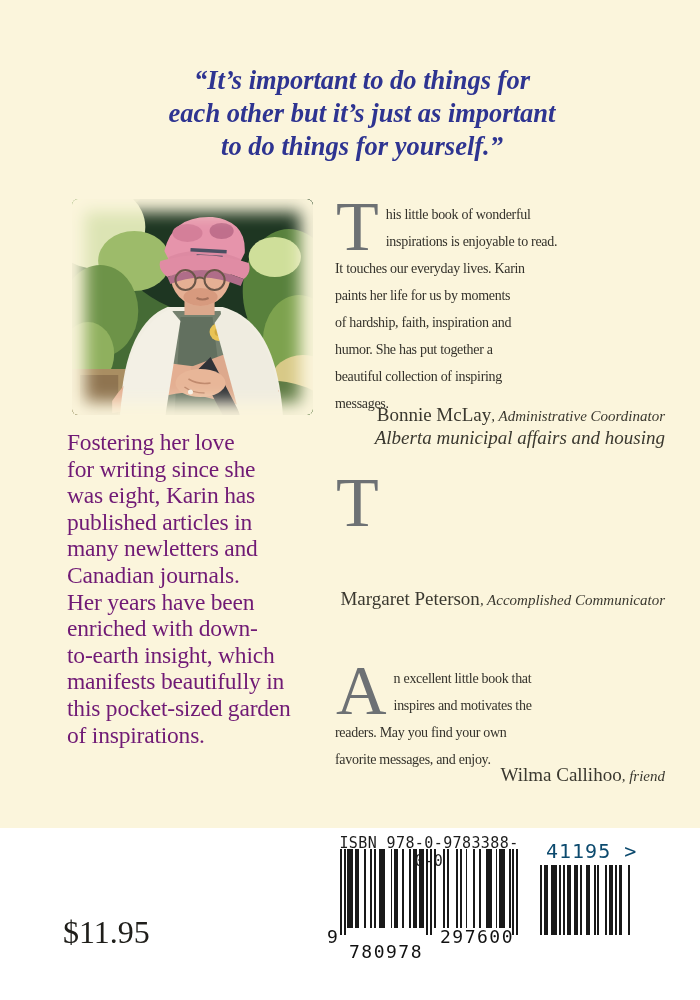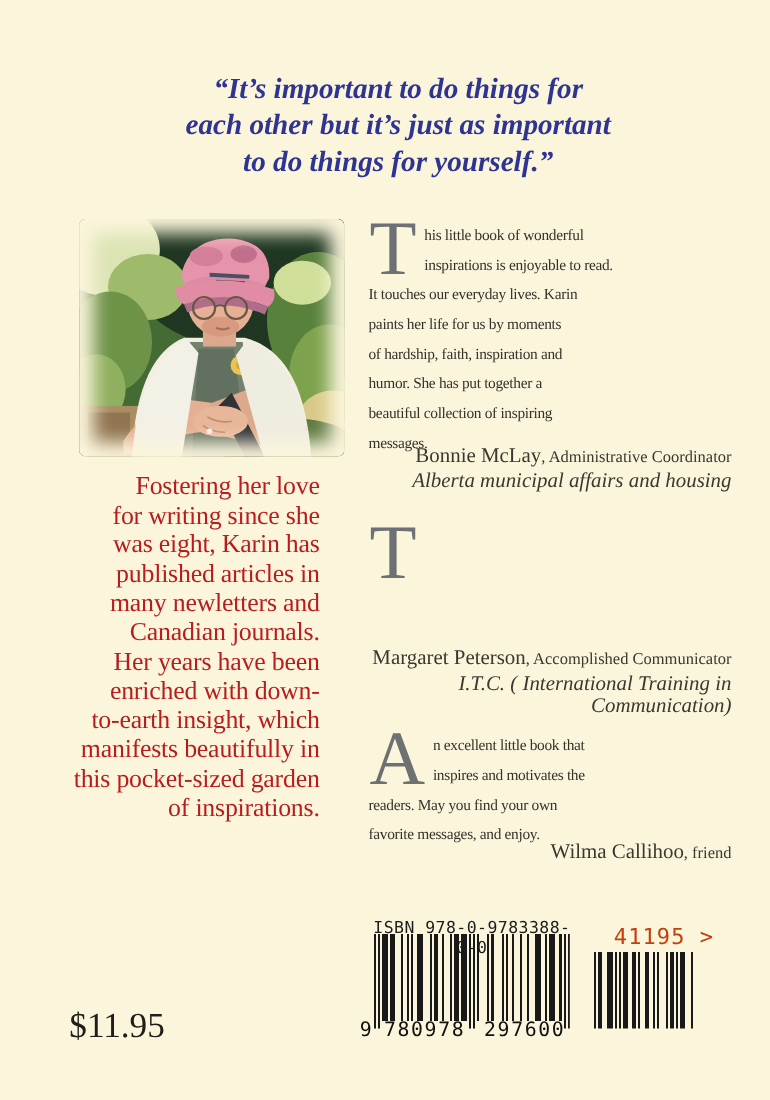--- a/index.html
+++ b/index.html
@@ -1,37 +1,36 @@
 <!DOCTYPE html>
 <html><head>
 <meta charset="utf-8">
 <style>
   html,body{margin:0;padding:0;}
   body{width:700px;height:1000px;overflow:hidden;font-family:"Liberation Serif",serif;}
-  .cover{position:absolute;left:0;top:0;width:700px;height:1000px;background:#fbf5dc;}
+  .cover{position:absolute;left:0;top:0;width:700px;height:828px;background:#fbf5dc;}
 
   .quote{
     position:absolute;left:12px;top:64px;width:700px;
     text-align:center;white-space:pre;
     font-style:italic;font-weight:bold;
     font-size:26.5px;line-height:33px;
     color:#2e3491;
   }
 
   .photo-wrap{position:absolute;left:72px;top:199px;width:241px;height:216px;border-radius:6px;overflow:hidden;}
   .photo-wrap svg{position:absolute;left:0;top:0;width:100%;height:100%;}
   .photo-vignette{position:absolute;inset:0;border-radius:6px;
     box-shadow:inset 0 0 16px 13px #fbf5dc;}
 
   .bio{
     position:absolute;left:67px;top:429px;
     white-space:pre;
     font-size:23.5px;line-height:26.6px;letter-spacing:-0.2px;
-    color:#b91c1c;
-    text-align:right;
+    color:#701a75;
   }
 
   .testimonial{position:absolute;left:335px;width:332px;}
   .t1{top:201px;}
   .t2{top:477px;}
   .t3{top:665px;}
   .dropcap{
     float:left;
     font-size:70px;line-height:48px;
     margin:2px 7px 0 1px;
@@ -42,39 +41,39 @@
     font-size:14px;line-height:27px;letter-spacing:-0.3px;
     color:#34322b;
   }
 
   .attr{position:absolute;left:335px;width:330px;text-align:right;padding-right:2px;color:#3a382f;}
   .attr1{top:405px;}
   .attr2{top:589px;}
   .attr3{top:765px;}
   .attr-line1{line-height:19px;}
   .attr-name{font-size:19px;}
-  .attr-role{font-size:15px;}
+  .attr-role{font-style:italic;font-size:15px;}
   .attr-line2{font-style:italic;font-size:19px;line-height:20px;margin-top:2px;}
 
   .barcode{position:absolute;left:330px;top:833px;width:346px;height:120px;}
   .bc-main{position:absolute;left:10px;top:0;width:178px;height:120px;}
   .isbn-label{
     position:absolute;left:-6px;top:1px;width:190px;text-align:center;
     font-family:"DejaVu Sans Mono",monospace;font-size:15px;letter-spacing:0.4px;color:#1d1d1d;
   }
   .main-bars{position:absolute;left:0;top:16px;width:178px;height:86px;}
   .bc-digits{position:absolute;left:0;top:95px;width:178px;height:20px;
     font-family:"DejaVu Sans Mono",monospace;font-size:18px;line-height:18px;letter-spacing:1.5px;color:#111;}
   .bc-digits span{position:absolute;top:0;}
   .d9{left:-13px;}
-  .g1{left:9px;}
+  .g1{left:9px;margin-top:15px;}
   .g2{left:100px;}
   .bc-supp{position:absolute;left:208px;top:8px;width:92px;height:100px;}
   .supp-label{position:absolute;left:8px;top:0;white-space:pre;
-    font-family:"DejaVu Sans Mono",monospace;font-size:20px;line-height:20px;letter-spacing:1px;color:#c2410c;margin-left:12px;}
+    font-family:"DejaVu Sans Mono",monospace;font-size:20px;line-height:20px;letter-spacing:1px;color:#0c4a6e;}
   .supp-bars{position:absolute;left:0;top:24px;width:92px;height:70px;}
   svg.bars{shape-rendering:crispEdges;fill:#191919;}
 
   .price{position:absolute;left:63px;top:914px;font-size:32px;color:#1f1e1a;}
 </style>
 </head>
 <body>
 
 <div class="cover">
 
@@ -158,21 +157,20 @@
   <div class="attr attr1">
     <div class="attr-line1"><span class="attr-name">Bonnie McLay</span><span class="attr-role">, Administrative Coordinator</span></div>
     <div class="attr-line2">Alberta municipal affairs and housing</div>
   </div>
 
   <section class="testimonial t2">
     <span class="dropcap">T</span>
   </section>
   <div class="attr attr2">
     <div class="attr-line1"><span class="attr-name">Margaret Peterson</span><span class="attr-role">, Accomplished Communicator</span></div>
-    <div class="attr-line2">I.T.C. ( International Training in Communication)</div>
   </div>
 
   <section class="testimonial t3">
     <span class="dropcap">A</span><span class="ttext">n excellent little book that
 inspires and motivates the
 readers. May you find your own
 favorite messages, and enjoy.</span>
   </section>
   <div class="attr attr3">
     <div class="attr-line1"><span class="attr-name">Wilma Callihoo</span><span class="attr-role">, friend</span></div>

